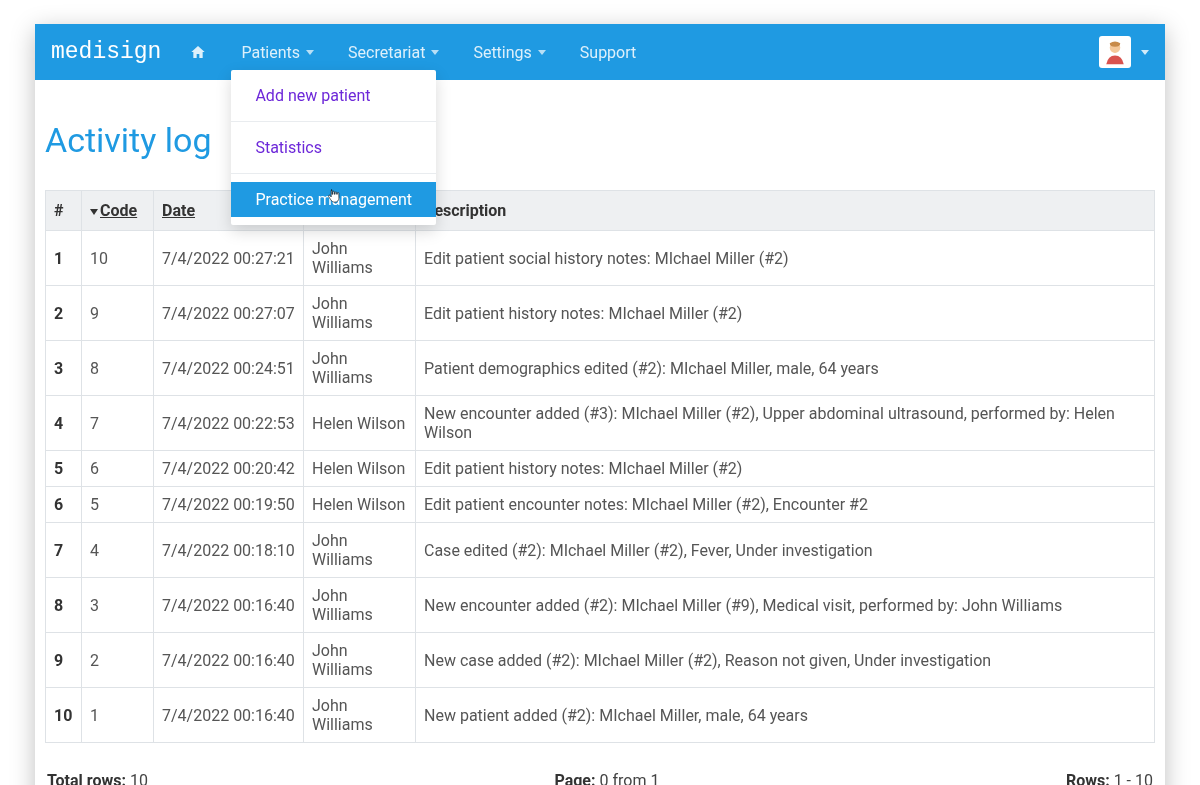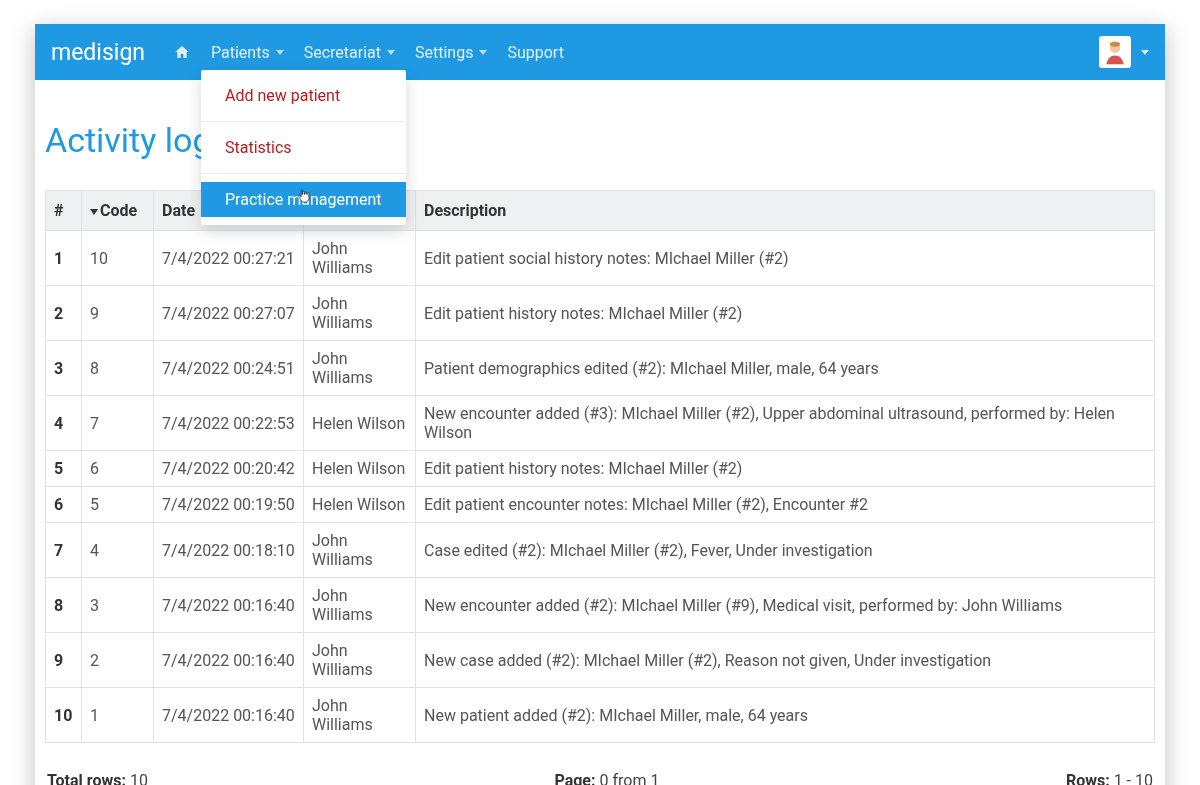--- a/index.html
+++ b/index.html
@@ -1,36 +1,36 @@
 <!DOCTYPE html>
 <html><head>
 <meta charset="utf-8">
 <style>
   * { box-sizing: border-box; margin: 0; padding: 0; }
   body { font-family: -apple-system, BlinkMacSystemFont, "Segoe UI", Roboto, "Helvetica Neue", Arial, sans-serif; background: #fff; }
   .app { width: 1130px; margin: 24px auto; background: #fff; box-shadow: 0 6px 24px rgba(0,0,0,0.25); border-radius: 4px; overflow: visible; position: relative; }
   .navbar { background: #1f9ae2; color: #fff; display: flex; align-items: center; padding: 0 16px; height: 56px; }
-  .brand { font-size: 23px; font-weight: 400; margin-right: 18px; cursor: pointer; }
-  .nav-items { display: flex; align-items: center; gap: 0; }
+  .brand { font-size: 23px; font-weight: 400; margin-right: 18px; cursor: pointer; font-family: Liberation Mono, monospace; }
+  .nav-items { display: flex; align-items: center; gap: 14px; }
   .nav-link { color: rgba(255,255,255,0.85); padding: 8px 10px; font-size: 16px; cursor: pointer; display: flex; align-items: center; gap: 4px; text-decoration: none; position: relative; }
   .caret { width: 0; height: 0; border-left: 4px solid transparent; border-right: 4px solid transparent; border-top: 5px solid currentColor; margin-left: 2px; opacity: 0.8; }
   .spacer { flex: 1; }
   .avatar-wrap { display: flex; align-items: center; gap: 8px; cursor: pointer; }
   .avatar { width: 32px; height: 32px; background: #fff; border-radius: 3px; display: flex; align-items: center; justify-content: center; }
   .home-icon { width: 18px; height: 16px; }
   .dropdown-menu { position: absolute; top: 100%; left: 0; background: #fff; min-width: 200px; box-shadow: 0 6px 16px rgba(0,0,0,0.15); z-index: 100; padding: 8px 0; border-radius: 2px; }
-  .dropdown-item { padding: 8px 24px; color: #b91c1c; font-size: 16px; cursor: pointer; white-space: nowrap; position: relative; }
+  .dropdown-item { padding: 8px 24px; color: #6d28d9; font-size: 16px; cursor: pointer; white-space: nowrap; position: relative; }
   .dropdown-item.active { background: #1f9ae2; color: #fff; }
   .dropdown-divider { height: 1px; background: #e9ecef; margin: 8px 0; }
   .cursor-hand { position: absolute; left: 95px; top: 6px; width: 14px; height: 16px; pointer-events: none; }
   .content { padding: 10px 10px 20px 10px; }
   .page-title { text-align: left; font-size: 34px; font-weight: 400; color: #1f9ae2; margin: 30px 0 30px 0; }
   table { width: 100%; border-collapse: collapse; font-size: 16px; }
   thead th { background: #eef0f2; color: #333; font-weight: 700; text-align: left; padding: 10px 8px; border: 1px solid #dee2e6; }
-  thead th.sortable { cursor: pointer; }
+  thead th.sortable { text-decoration: underline; cursor: pointer; }
   tbody td { padding: 8px 8px; border: 1px solid #dee2e6; color: #555; }
   tbody td.idx { font-weight: 700; color: #333; width: 34px; }
   .sort-caret { display: inline-block; width: 0; height: 0; border-left: 4px solid transparent; border-right: 4px solid transparent; border-top: 6px solid #333; margin-right: 2px; vertical-align: middle; }
   .footer-row { display: flex; justify-content: space-between; margin: 28px 2px 14px 2px; font-size: 16px; color: #444; }
   .footer-row b { font-weight: 700; color: #333; }
   .col-num { width: 36px; }
   .col-code { width: 72px; }
   .col-date { width: 150px; }
   .col-user { width: 112px; }
 </style>

